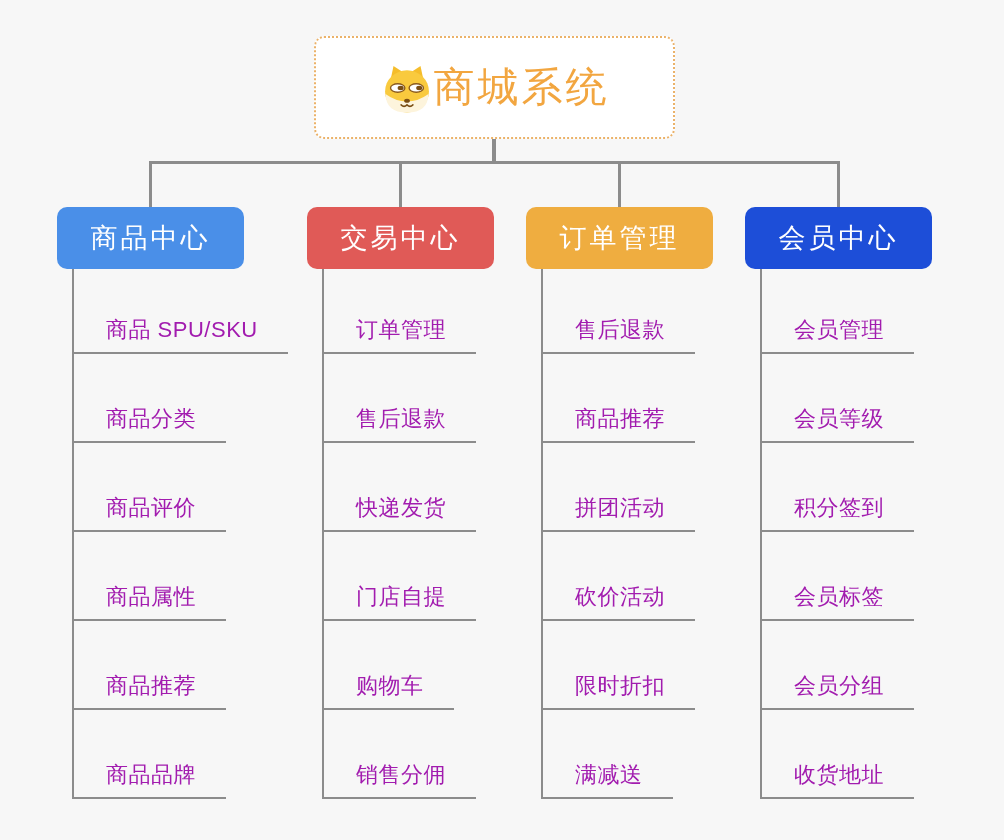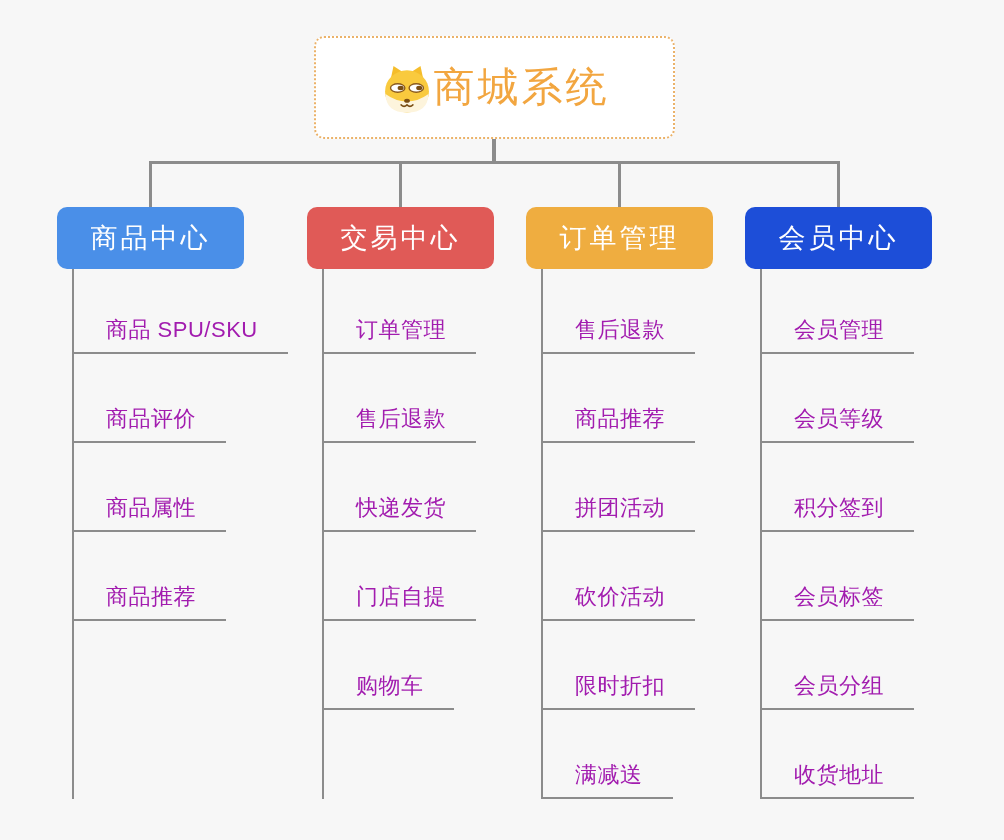--- a/index.html
+++ b/index.html
@@ -82,27 +82,33 @@
 
   <div class="branch-node" style="left: 57px; background-color: rgb(74, 143, 232);">
     <span>商品中心</span>
   </div>
   <div class="column" style="left:72px">
     <div class="vline"></div>
     <div class="leaf">
         <span class="leaf-label">商品 SPU/SKU</span>
       </div>
     <div class="leaf">
+        <span class="leaf-label">商品分类</span>
+      </div>
+    <div class="leaf">
         <span class="leaf-label">商品评价</span>
       </div>
     <div class="leaf">
         <span class="leaf-label">商品属性</span>
       </div>
     <div class="leaf">
         <span class="leaf-label">商品推荐</span>
+      </div>
+    <div class="leaf">
+        <span class="leaf-label">商品品牌</span>
       </div>
   </div>
 
   <div class="branch-node" style="left: 307px; background-color: rgb(224, 90, 87);">
     <span>交易中心</span>
   </div>
   <div class="column" style="left:322px">
     <div class="vline"></div>
     <div class="leaf">
         <span class="leaf-label">订单管理</span>
@@ -111,20 +117,23 @@
         <span class="leaf-label">售后退款</span>
       </div>
     <div class="leaf">
         <span class="leaf-label">快递发货</span>
       </div>
     <div class="leaf">
         <span class="leaf-label">门店自提</span>
       </div>
     <div class="leaf">
         <span class="leaf-label">购物车</span>
+      </div>
+    <div class="leaf">
+        <span class="leaf-label">销售分佣</span>
       </div>
   </div>
 
   <div class="branch-node" style="left: 526px; background-color: rgb(239, 173, 64);">
     <span>订单管理</span>
   </div>
   <div class="column" style="left:541px">
     <div class="vline"></div>
     <div class="leaf">
         <span class="leaf-label">售后退款</span>

